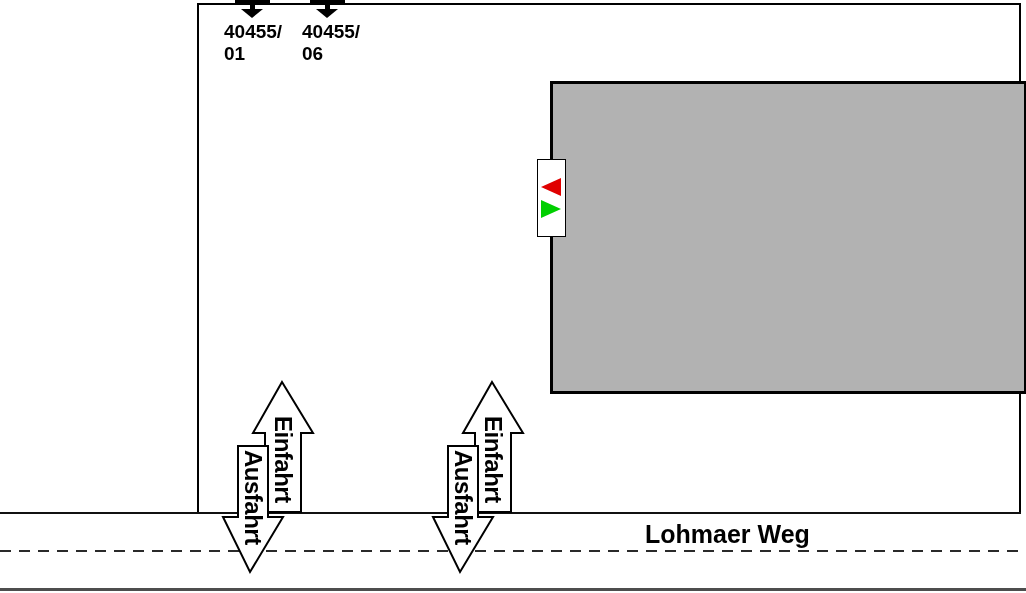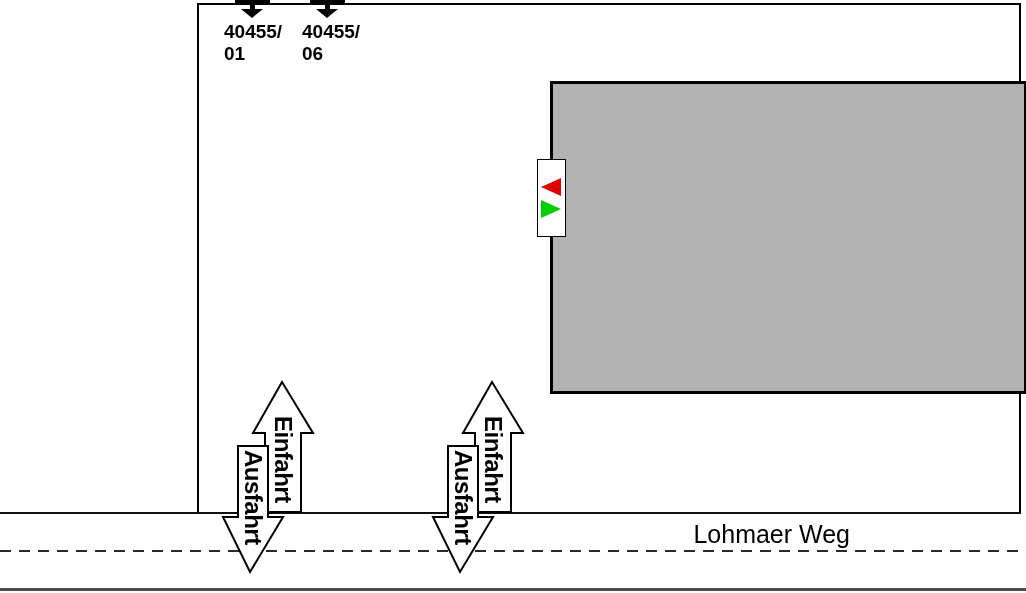--- a/index.html
+++ b/index.html
@@ -45,22 +45,22 @@
     position:absolute;top:21px;width:60px;
     font-size:19px;font-weight:bold;line-height:22px;z-index:3;
   }
   #parcel1{left:224px;} #parcel2{left:302px;}
   
   #road-top{position:absolute;left:0;top:512px;width:1021px;height:2px;background:#111;z-index:1;}
   #road-dash{position:absolute;left:0;top:550px;width:1026px;height:2px;z-index:1;
     background:repeating-linear-gradient(to right,#2a2a2a 0px,#2a2a2a 11px,transparent 11px,transparent 19px);}
   #road-bottom{position:absolute;left:0;top:588px;width:1026px;height:3px;background:#4d4d4d;z-index:1;}
   #street-label{
-    position:absolute;left:645px;top:520px;width:205px;text-align:right;
-    font-size:25px;font-weight:normal;z-index:2;white-space:nowrap;
+    position:absolute;left:645px;top:520px;width:205px;text-align:left;
+    font-size:25px;font-weight:bold;z-index:2;white-space:nowrap;
   }
   
   .arrow-pair{position:absolute;top:382px;width:90px;height:190px;z-index:4;}
   #pair1{left:223px;} #pair2{left:433px;}
   .arrow-pair svg{position:absolute;left:-5px;top:-3px;}
   .arrow-label{
     position:absolute;transform:rotate(90deg);transform-origin:0 0;
     font-size:24px;font-weight:bold;letter-spacing:-0.5px;white-space:nowrap;
     width:96px;height:26px;line-height:26px;
   }

